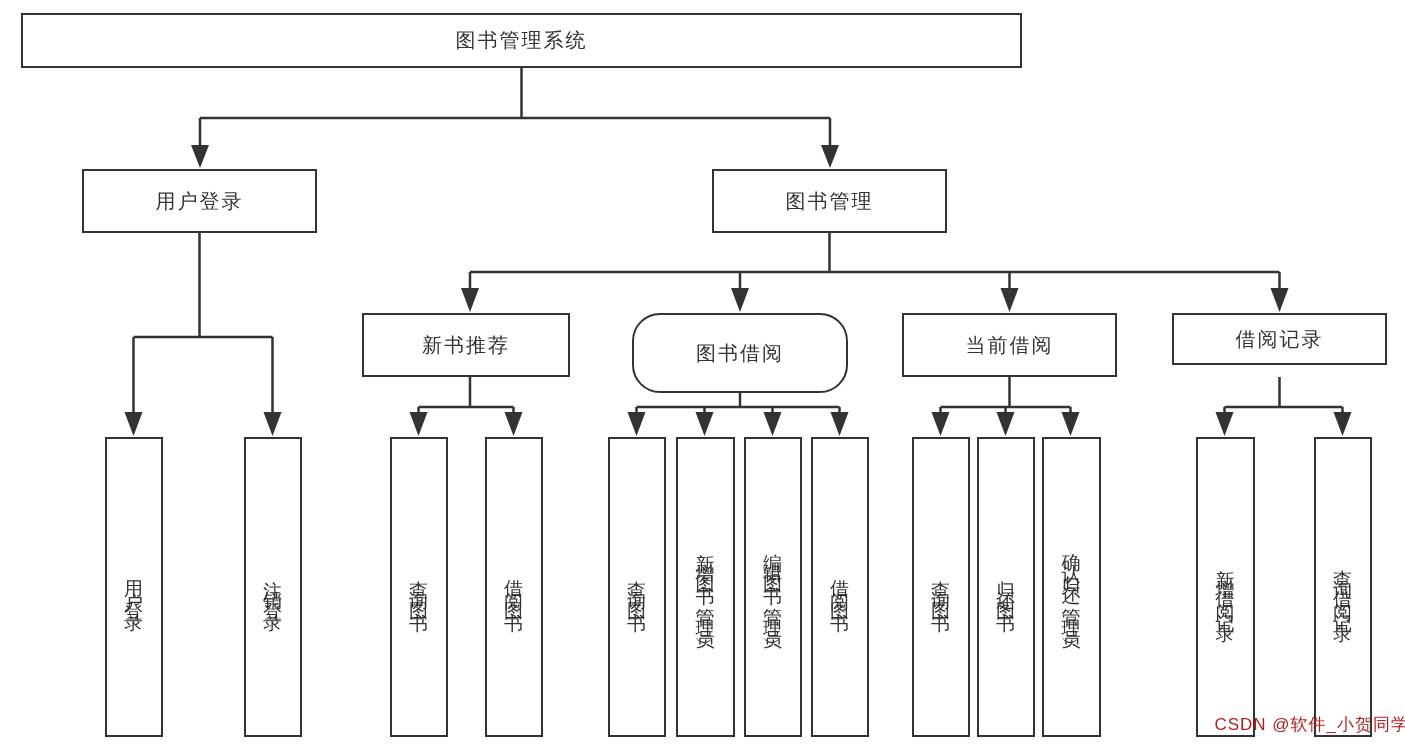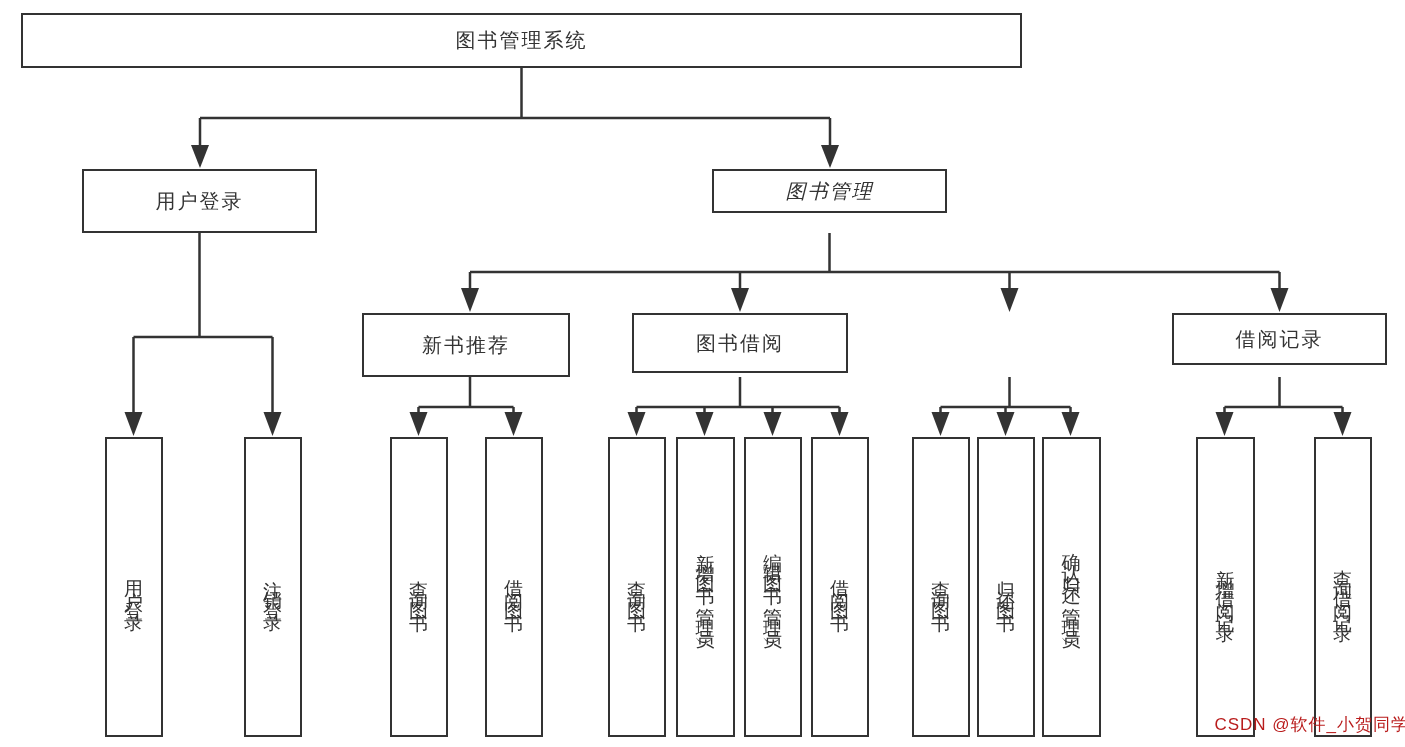--- a/index.html
+++ b/index.html
@@ -46,23 +46,23 @@
     writing-mode: vertical-rl;
     text-orientation: mixed;
     font-size: 19px;
     letter-spacing: 11px;
     line-height: 1;
     color: #333333;
   }
   
   #node-root            { left: 21px;   top: 13px;  width: 1001px; height: 55px; }
   #node-user-login      { left: 82px;   top: 169px; width: 235px;  height: 64px; }
-  #node-book-management { left: 712px;  top: 169px; width: 235px;  height: 44px; font-style: italic; }
+  #node-book-management { left: 712px;  top: 169px; width: 235px;  height: 64px; }
   #node-new-book        { left: 362px;  top: 313px; width: 208px;  height: 64px; }
-  #node-book-borrow     { left: 632px;  top: 313px; width: 216px;  height: 60px; }
+  #node-book-borrow     { left: 632px;  top: 313px; width: 216px;  height: 80px; border-radius: 28px; }
   #node-current-borrow  { left: 902px;  top: 313px; width: 215px;  height: 64px; }
   #node-borrow-record   { left: 1172px; top: 313px; width: 215px;  height: 52px; }
   .leaf { top: 437px; height: 300px; width: 58px; }
   #leaf-user-login        { left: 105px;  }
   #leaf-logout            { left: 244px;  }
   #leaf-query-recommend   { left: 390px;  }
   #leaf-borrow-recommend  { left: 485px;  }
   #leaf-query-borrow      { left: 608px;  }
   #leaf-add-book          { left: 676px;  width: 59px; }
   #leaf-edit-book         { left: 744px;  }
@@ -131,20 +131,21 @@
     </g>
   </svg>
 
   <div class="box hbox" id="node-root">图书管理系统</div>
 
   <div class="box hbox" id="node-user-login">用户登录</div>
   <div class="box hbox" id="node-book-management">图书管理</div>
 
   <div class="box hbox" id="node-new-book">新书推荐</div>
   <div class="box hbox" id="node-book-borrow">图书借阅</div>
+  <div class="box hbox" id="node-current-borrow">当前借阅</div>
   <div class="box hbox" id="node-borrow-record">借阅记录</div>
 
   <div class="box leaf" id="leaf-user-login">
     <span class="vtext">用户登录</span>
   </div>
   <div class="box leaf" id="leaf-logout">
     <span class="vtext">注销登录</span>
   </div>
   <div class="box leaf" id="leaf-query-recommend">
     <span class="vtext">查询图书</span>

